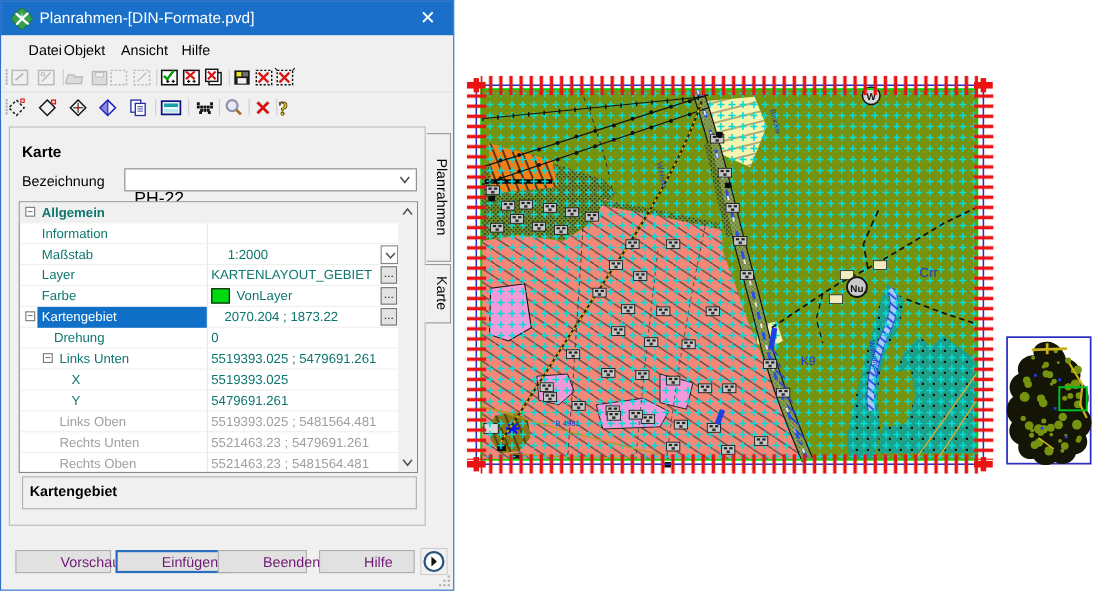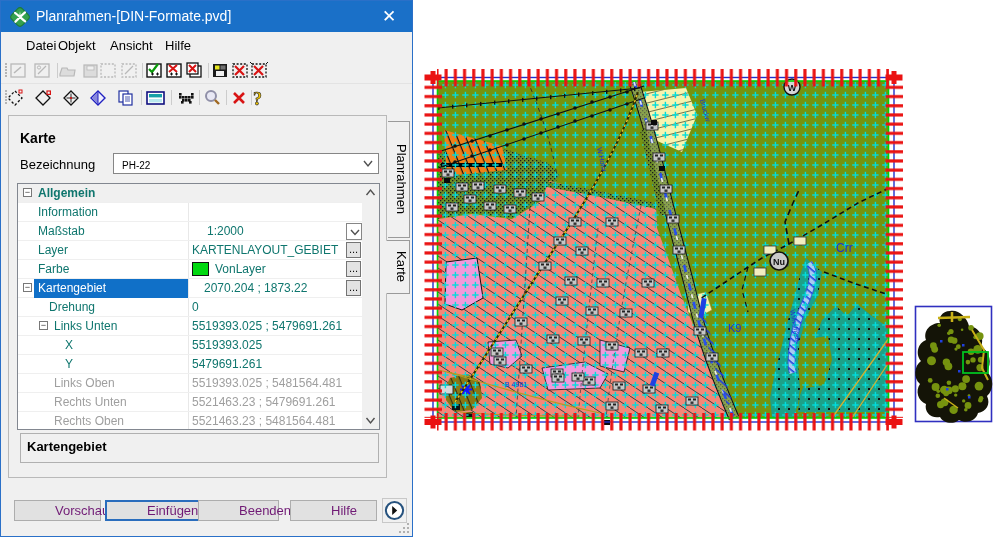--- a/index.html
+++ b/index.html
@@ -391,21 +391,21 @@
 <line x1="214" y1="43" x2="218" y2="47" stroke="#a06820" stroke-width="2.4"></line>
 <line x1="225.5" y1="33" x2="225.5" y2="48" stroke="#cccccc"></line>
 <path d="M233,36 L243,46 M243,36 L233,46" stroke="#d81414" stroke-width="2.6"></path>
 <line x1="250.5" y1="33" x2="250.5" y2="48" stroke="#cccccc"></line>
 <text x="252" y="47.5" font-size="18" font-weight="bold" fill="#f0c400" stroke="#222" stroke-width="0.6" font-family="Liberation Serif">?</text>
 </svg>
 <div class="abs" style="left:7px;top:114px;width:379px;height:363px;border:1px solid #b9b9b9;background:#f0f0f0"></div>
 <div class="lbl bold" style="left:19px;top:129px;font-size:14px">Karte</div>
 <div class="lbl" style="left:19px;top:156px">Bezeichnung</div>
 <div class="combo" style="left:112px;top:152px;width:266px;height:21px">
-        <span style="position:absolute;left:8px;top:6px;font-size:10px">PH-22</span>
+        <span style="position:absolute;left:8px;top:18px;font-size:16px">PH-22</span>
         <svg style="position:absolute;right:5px;top:6px" width="10" height="8">
           <path d="M1,1 L5,6 L9,1" stroke="#505050" stroke-width="1.4" fill="none"></path>
         </svg>
       </div>
 <div class="abs" style="left:16px;top:182px;width:363px;height:247px;background:#ffffff;border:1px solid #828790"></div>
 <div class="abs" style="left:17px;top:183px;width:344px;height:18px;background:#f0f0f0"></div>
 <div class="abs" style="left:187px;top:202px;width:1px;height:226px;background:#e8e8e8"></div>
 <div class="abs" style="left:17px;top:201px;width:344px;height:1px;background:#efefef"></div>
 <div class="abs" style="left:17px;top:220px;width:344px;height:1px;background:#efefef"></div>
 <div class="abs" style="left:17px;top:239px;width:344px;height:1px;background:#efefef"></div>

